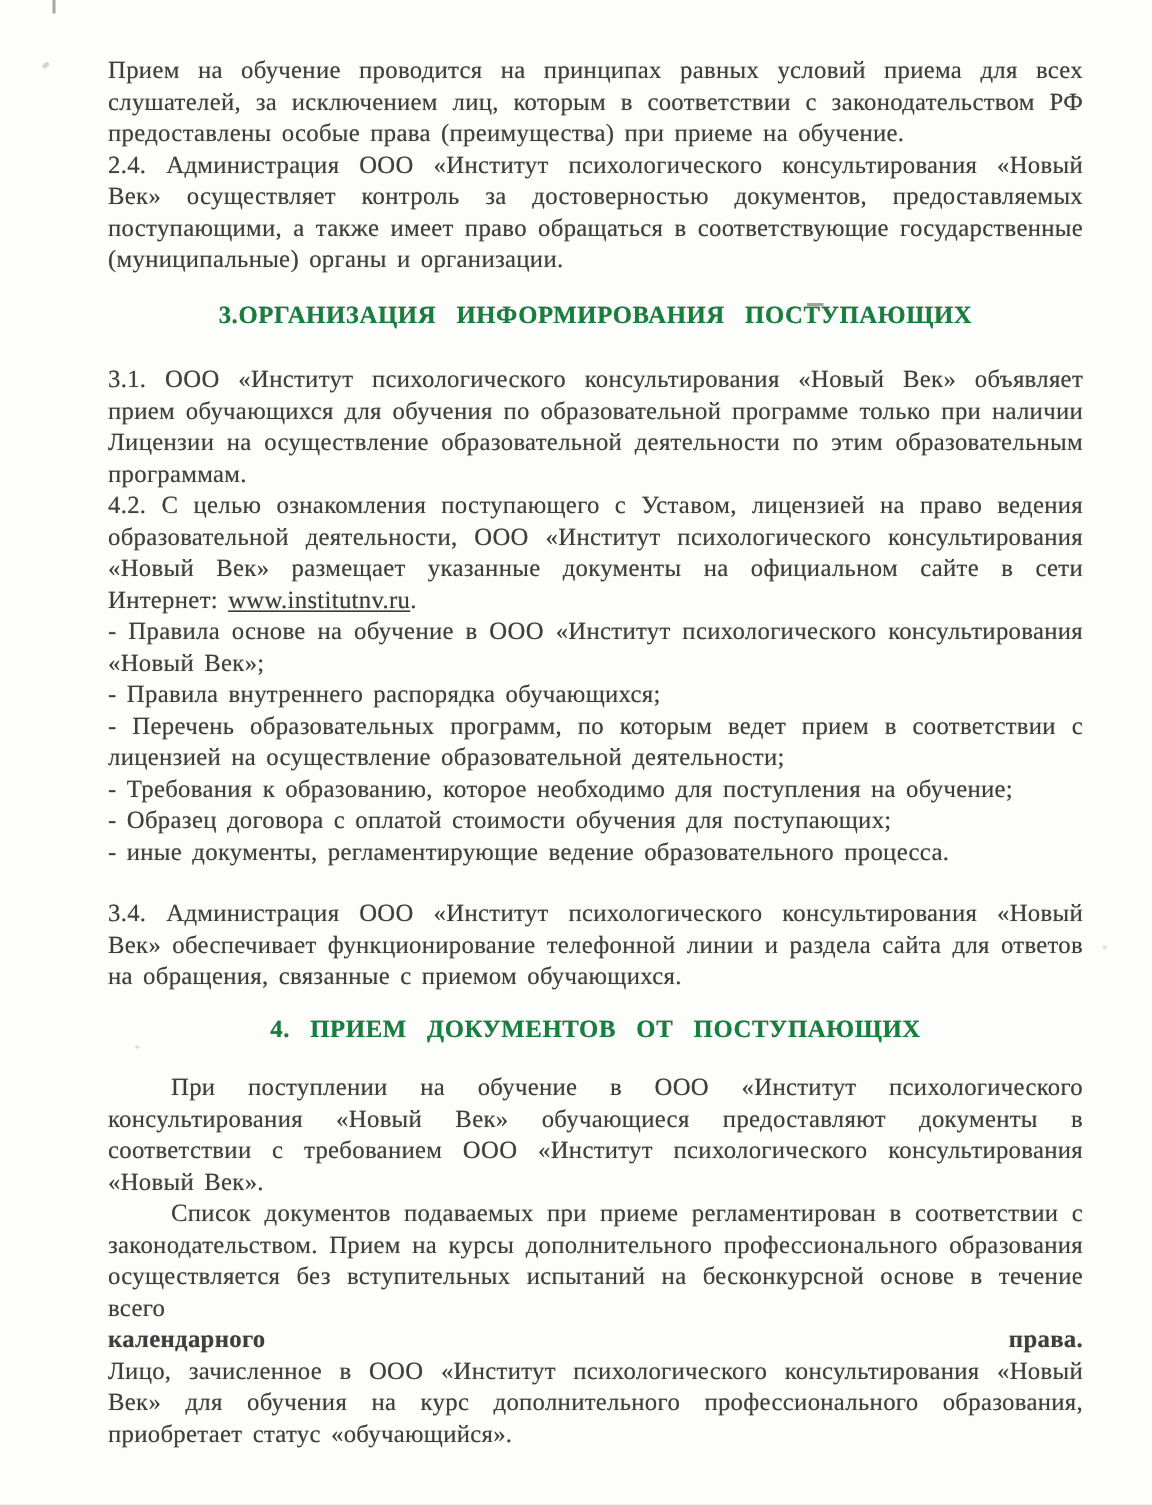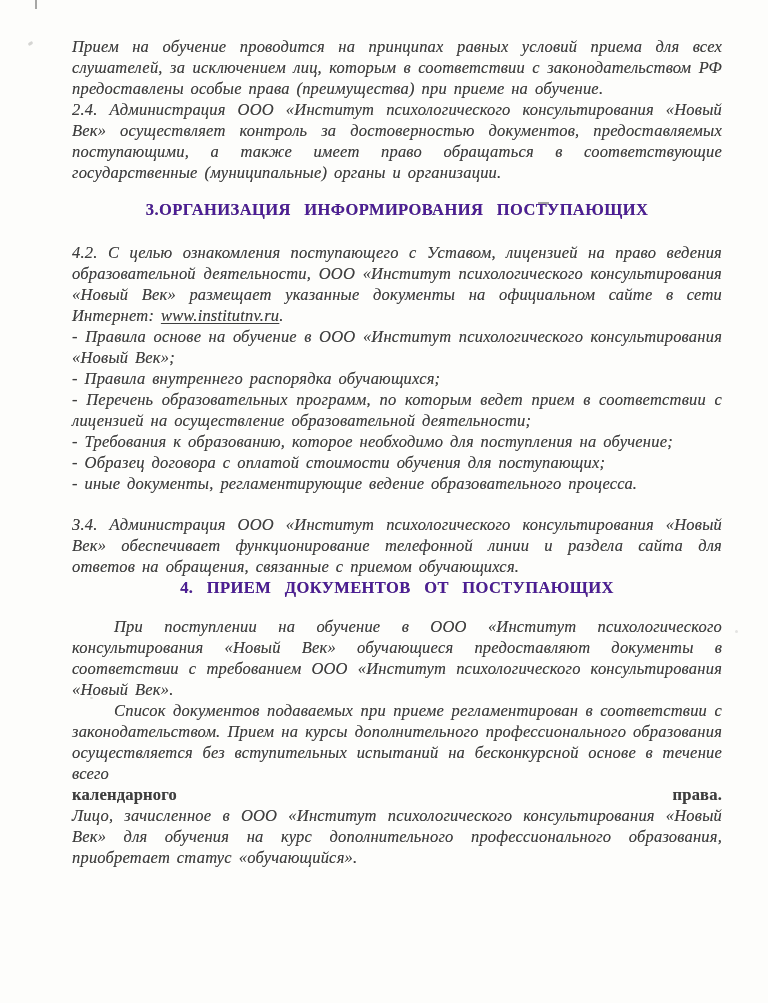--- a/index.html
+++ b/index.html
@@ -24,37 +24,36 @@
     width: 650px;
   }
   .para {
     margin: 0;
     font-size: 16.5px;
     line-height: 21px;
     text-align: justify;
     word-spacing: 2.5px;
     letter-spacing: 0.2px;
     text-shadow: 0 0 0.6px rgba(62,62,62,0.55);
-    font-style: italic;
   }
   .para.indent { text-indent: 42px; }
   .para.last-justified { text-align-last: justify; }
   .heading {
     margin: 0;
     font-size: 16.5px;
     line-height: 21px;
     font-weight: bold;
     text-align: center;
     word-spacing: 9px;
     letter-spacing: 0.4px;
-    color: #4c1d95;
+    color: #15803d;
     text-shadow: 0 0 0.6px rgba(53,53,53,0.6);
   }
   .heading-3 { margin-top: 16px; margin-bottom: 22px; }
-  .heading-4 { margin-bottom: 18px; }
+  .heading-4 { margin-top: 14px; margin-bottom: 18px; }
   .para-3-4 { margin-top: 20px; }
   .doc-link {
     color: inherit;
     text-decoration: underline;
     text-underline-offset: 2px;
   }
   .split-line {
     display: flex;
     justify-content: space-between;
     font-size: 16.5px;
@@ -82,20 +81,21 @@
   <div class="artifact artifact-speck-right"></div>
 
   <div class="content">
 
     <p class="para">Прием на обучение проводится на принципах равных условий приема для всех слушателей, за исключением лиц, которым в соответствии с законодательством РФ предоставлены особые права (преимущества) при приеме на обучение.</p>
 
     <p class="para">2.4. Администрация ООО «Институт психологического консультирования «Новый Век» осуществляет контроль за достоверностью документов, предоставляемых поступающими, а также имеет право обращаться в соответствующие государственные (муниципальные) органы и организации.</p>
 
     <p class="heading heading-3">3.ОРГАНИЗАЦИЯ ИНФОРМИРОВАНИЯ ПОСТУПАЮЩИХ</p>
 
+    <p class="para">3.1. ООО «Институт психологического консультирования «Новый Век» объявляет прием обучающихся для обучения по образовательной программе только при наличии Лицензии на осуществление образовательной деятельности по этим образовательным программам.</p>
 
     <p class="para"><span>4.2. С целью ознакомления поступающего с Уставом, лицензией на право ведения образовательной деятельности, ООО «Институт психологического консультирования «Новый Век» размещает указанные документы на официальном сайте в сети Интернет:</span>
       <span class="doc-link">www.institutnv.ru</span><span>.</span></p>
 
 
     <p class="para">- Правила основе на обучение в ООО «Институт психологического консультирования «Новый Век»;</p>
     <p class="para">- Правила внутреннего распорядка обучающихся;</p>
     <p class="para">- Перечень образовательных программ, по которым ведет прием в соответствии с лицензией на осуществление образовательной деятельности;</p>
     <p class="para">- Требования к образованию, которое необходимо для поступления на обучение;</p>
     <p class="para">- Образец договора с оплатой стоимости обучения для поступающих;</p>

